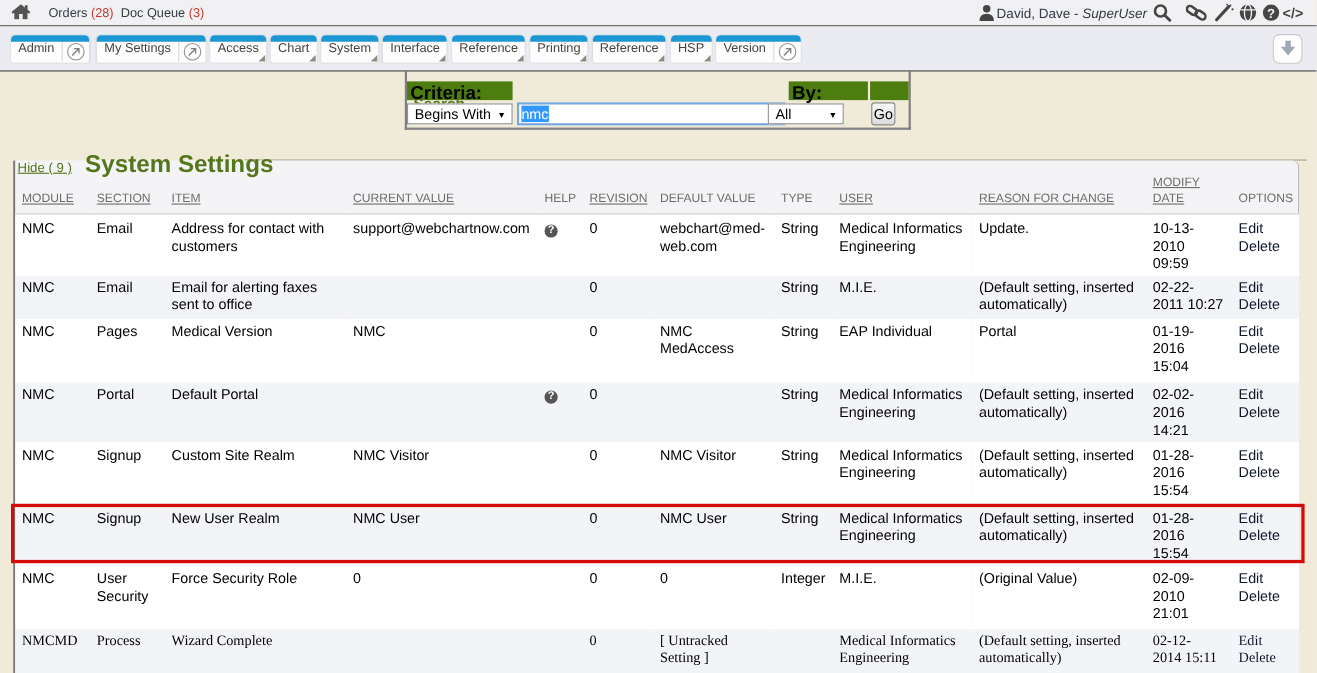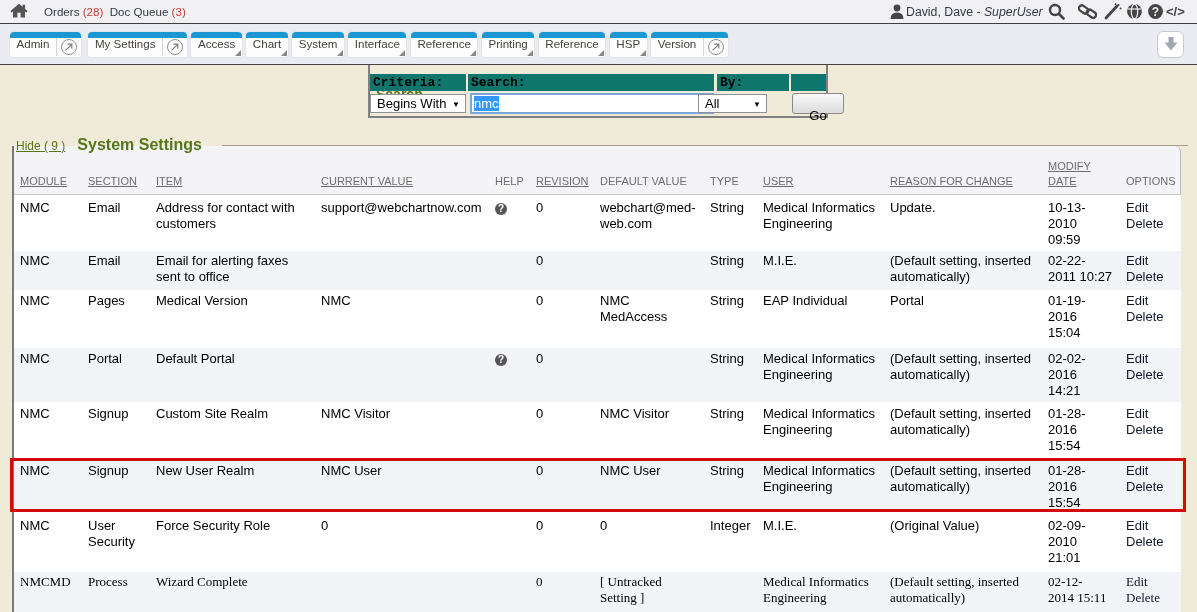--- a/index.html
+++ b/index.html
@@ -3,32 +3,32 @@
 <meta charset="utf-8">
 <style>
 * { margin:0; padding:0; box-sizing:border-box; }
 html,body { width:1197px; height:612px; overflow:hidden; font-family:"Liberation Sans", sans-serif; background:#f0ead8; }
 #stage { position:relative; width:1197px; height:612px; }
 
 
 #spanel { position:absolute; left:368px; top:40px; width:460px; height:78px;
   background:#f0ead8; border:2px solid #808080; border-top:none; z-index:1; }
 #stitle { position:absolute; left:6px; top:19px; color:#55761b; font-weight:bold; font-size:14px;margin-top:27px; }
-.lcell { position:absolute; top:34px; height:17px; background:#0f766e; font-weight:bold; font-size:13px; color:#000; padding:1px 0 0 3px;font-family:Liberation Mono, monospace; }
+.lcell { position:absolute; top:34px; height:17px; background:#4d7c0f; font-weight:bold; font-size:17px; color:#000; padding:1px 0 0 3px; }
 #lc1 { left:0px; width:96px; }
 #lc2 { left:98px; width:246px; }
 #lc3 { left:347px; width:72px; }
 #lc4 { left:421px; width:35px; }
 .sel { position:absolute; top:54px; height:19px; background:#fff; border:1px solid #919191; font-size:13px; color:#000; padding:1px 0 0 6px; }
 #sel1 { left:0px; width:96px; }
 .arr { position:absolute; right:5px; top:5px; font-size:8px; color:#000; }
 #sinput { position:absolute; left:100px; top:53px; width:244px; height:21px; background:#fff; border:2px solid #79a7dc; font-size:13px; padding-top:1px; padding-left:2px; }
 #sinput b { background:#3298fd; color:#fff; font-weight:normal; }
 #sel2 { left:328px; width:69px; }
-#gobtn { position:absolute; left:422px; top:53px; width:52px; height:21px; background:linear-gradient(#f9f9f9,#dcdcdc); border:1px solid #8a8a8a; border-radius:3px; font-size:13px; color:#000; text-align:center; padding-top:14px; }
+#gobtn { position:absolute; left:422px; top:53px; width:22px; height:21px; background:linear-gradient(#f9f9f9,#dcdcdc); border:1px solid #8a8a8a; border-radius:3px; font-size:13px; color:#000; text-align:center; padding-top:2px; }
 
 
 #topbar { position:absolute; left:0; top:0; width:1197px; height:24px; background:#f1f1f4; border-bottom:1px solid #3e3e3e; z-index:5; }
 #topbar .nav { position:absolute; top:5px; font-size:11.6px; color:#333a44; }
 #topbar .red { color:#c23b33; }
 #uname { position:absolute; top:4.5px; left:906px; font-size:12.3px; color:#333a44; }
 .tico { position:absolute; top:3px; }
 
 
 #tabrow { position:absolute; left:0; top:24px; width:1197px; height:41px; background:#ebecf1; border-bottom:1px solid #47423c; z-index:5; }
@@ -37,21 +37,21 @@
 .tab .blue { position:absolute; left:0; top:0; width:100%; height:6px; background:#1b97d4; border-radius:4px 4px 0 0; }
 .tab .lbl { padding:5px 6.5px 0 6.5px; white-space:nowrap; font-size:11.6px; color:#47423c; }
 .tab .corner { position:absolute; right:1px; bottom:1px; width:0; height:0; border-left:6px solid transparent; border-bottom:6px solid #8e8a82; }
 .tab .seg { border-left:1px solid #d7d7d7; height:18px; margin-top:6px; display:flex; align-items:center; padding:0 4px; }
 .tab .circ { width:16px; height:16px; border:1px solid #8f8f8f; border-radius:50%; display:flex; align-items:center; justify-content:center; }
 #dlbtn { position:absolute; right:13px; top:7px; width:27px; height:27px; background:#fefefe; border:1px solid #c9c9cc; border-radius:6px; text-align:center; padding-top:4px; }
 
 
 #legend { position:absolute; left:16px; top:136px; font-size:12px; color:#55761b; z-index:2; }
 #legend a { color:#55761b; text-decoration:underline; }
-#legend b { font-size:16px; font-weight:bold; margin-left:12px; }
+#legend b { font-size:22px; font-weight:bold; margin-left:12px; }
 #fs-top { position:absolute; left:222px; top:145px; width:966px; height:1px; background:#a49e90; }
 #fs-left { position:absolute; left:12px; top:146px; width:2px; height:466px; background:#7a7a7a; }
 
 
 #tblwrap { position:absolute; left:14px; top:146px; width:1167px; height:466px; background:#f4f4f7; border-right:1px solid #b9b9b9; border-top-right-radius:6px; }
 table { border-collapse:collapse; table-layout:fixed; width:1167px; font-size:13px; }
 td,th { vertical-align:top; text-align:left; padding:4px 6px 0 6px; line-height:16px; font-weight:normal; white-space:nowrap; }
 th { vertical-align:bottom; color:#6d6d6d; font-size:11px; padding-bottom:5px; line-height:15px; }
 th u { text-decoration:underline; }
 tr.h { height:48px; }
@@ -70,21 +70,20 @@
 .qm { display:inline-block; width:12px; height:12px; border-radius:50%; background:#555; color:#fff; font-size:10px; font-weight:bold; text-align:center; line-height:12px; margin-top:1px; }
 #redbox { position:absolute; left:10px; top:458px; width:1176px; height:54px; border:3px solid #d40b0b; z-index:3; }
 </style>
 </head>
 <body>
 <div id="stage">
 
   <div id="spanel">
     <div id="stitle">Search</div>
     <div class="lcell" id="lc1">Criteria:</div>
-    <div class="lcell" id="lc2">Search:</div>
     <div class="lcell" id="lc3">By:</div>
     <div class="lcell" id="lc4"></div>
     <div class="sel" id="sel1">Begins With<span class="arr">▼</span></div>
     <div id="sinput"><b>nmc</b></div>
     <div class="sel" id="sel2">All<span class="arr">▼</span></div>
     <div id="gobtn">Go</div>
   </div>
 
   <div id="topbar">
     <svg class="tico" style="left:10px;top:3px" width="18" height="15" viewBox="0 0 18 15">

